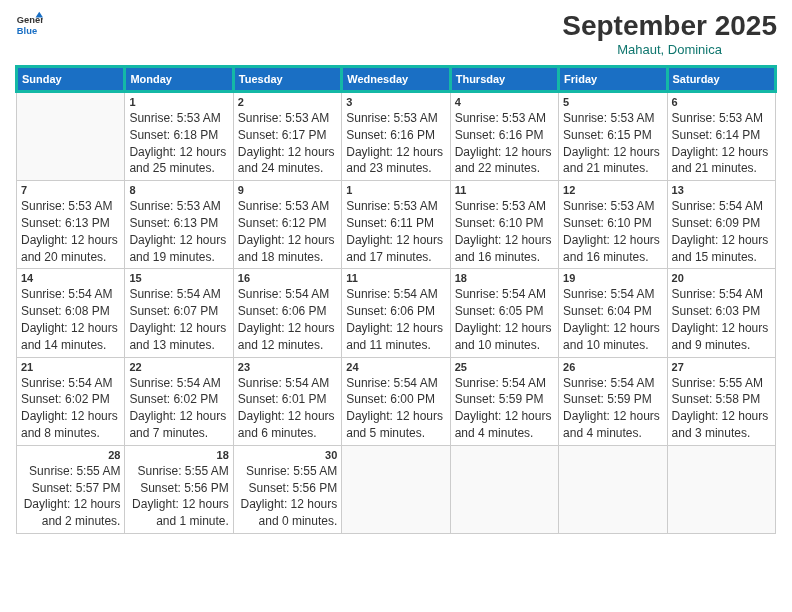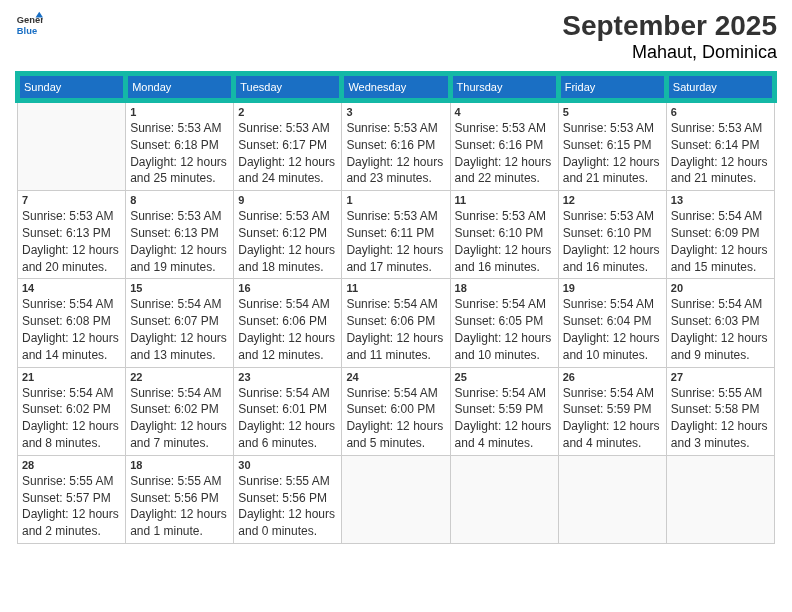--- a/index.html
+++ b/index.html
@@ -25,44 +25,44 @@
     .logo {
       display: flex;
       align-items: center;
       gap: 2px;
     }
     .logo-icon {
       width: 28px;
       height: 28px;
     }
     .title-block {
-      text-align: right;
+      text-align: center;
     }
     .month-title {
       font-size: 28px;
       font-weight: bold;
       color: #333;
     }
     .subtitle {
-      font-size: 18px;
-      color: #000000;
+      font-size: 13px;
+      color: #0f766e;
     }
     .calendar {
       width: 100%;
       border-collapse: collapse;
       table-layout: fixed;
     }
     .calendar th {
       background-color: #1a6fc4;
       color: #fff;
       font-size: 11px;
-      font-weight: normal;
+      font-weight: bold;
       padding: 5px 4px;
       text-align: left;
-      border: 5px solid #14b8a6;
+      border: 3px solid #14b8a6;
     }
     .calendar td {
       border: 1px solid #ccc;
       vertical-align: top;
       padding: 3px 4px;
       font-size: 8.5px;
       color: #333;
       height: 78px;
       width: calc(100% / 7);
     }
@@ -75,20 +75,21 @@
     .day-info {
       font-size: 12px;
       line-height: 1.4;
       color: #333;
     }
     .empty-cell {
       background: #f9f9f9;
     }
     .last-row td {
       height: 70px;
+      text-align: right;
     }
   </style>
 </head>
 <body>
 
 <div class="page">
   <div class="header">
     <div class="logo">
       <svg class="logo-icon" viewBox="0 0 30 30">
         <text x="2" y="14" font-size="10" font-weight="bold" fill="#333">General</text>

